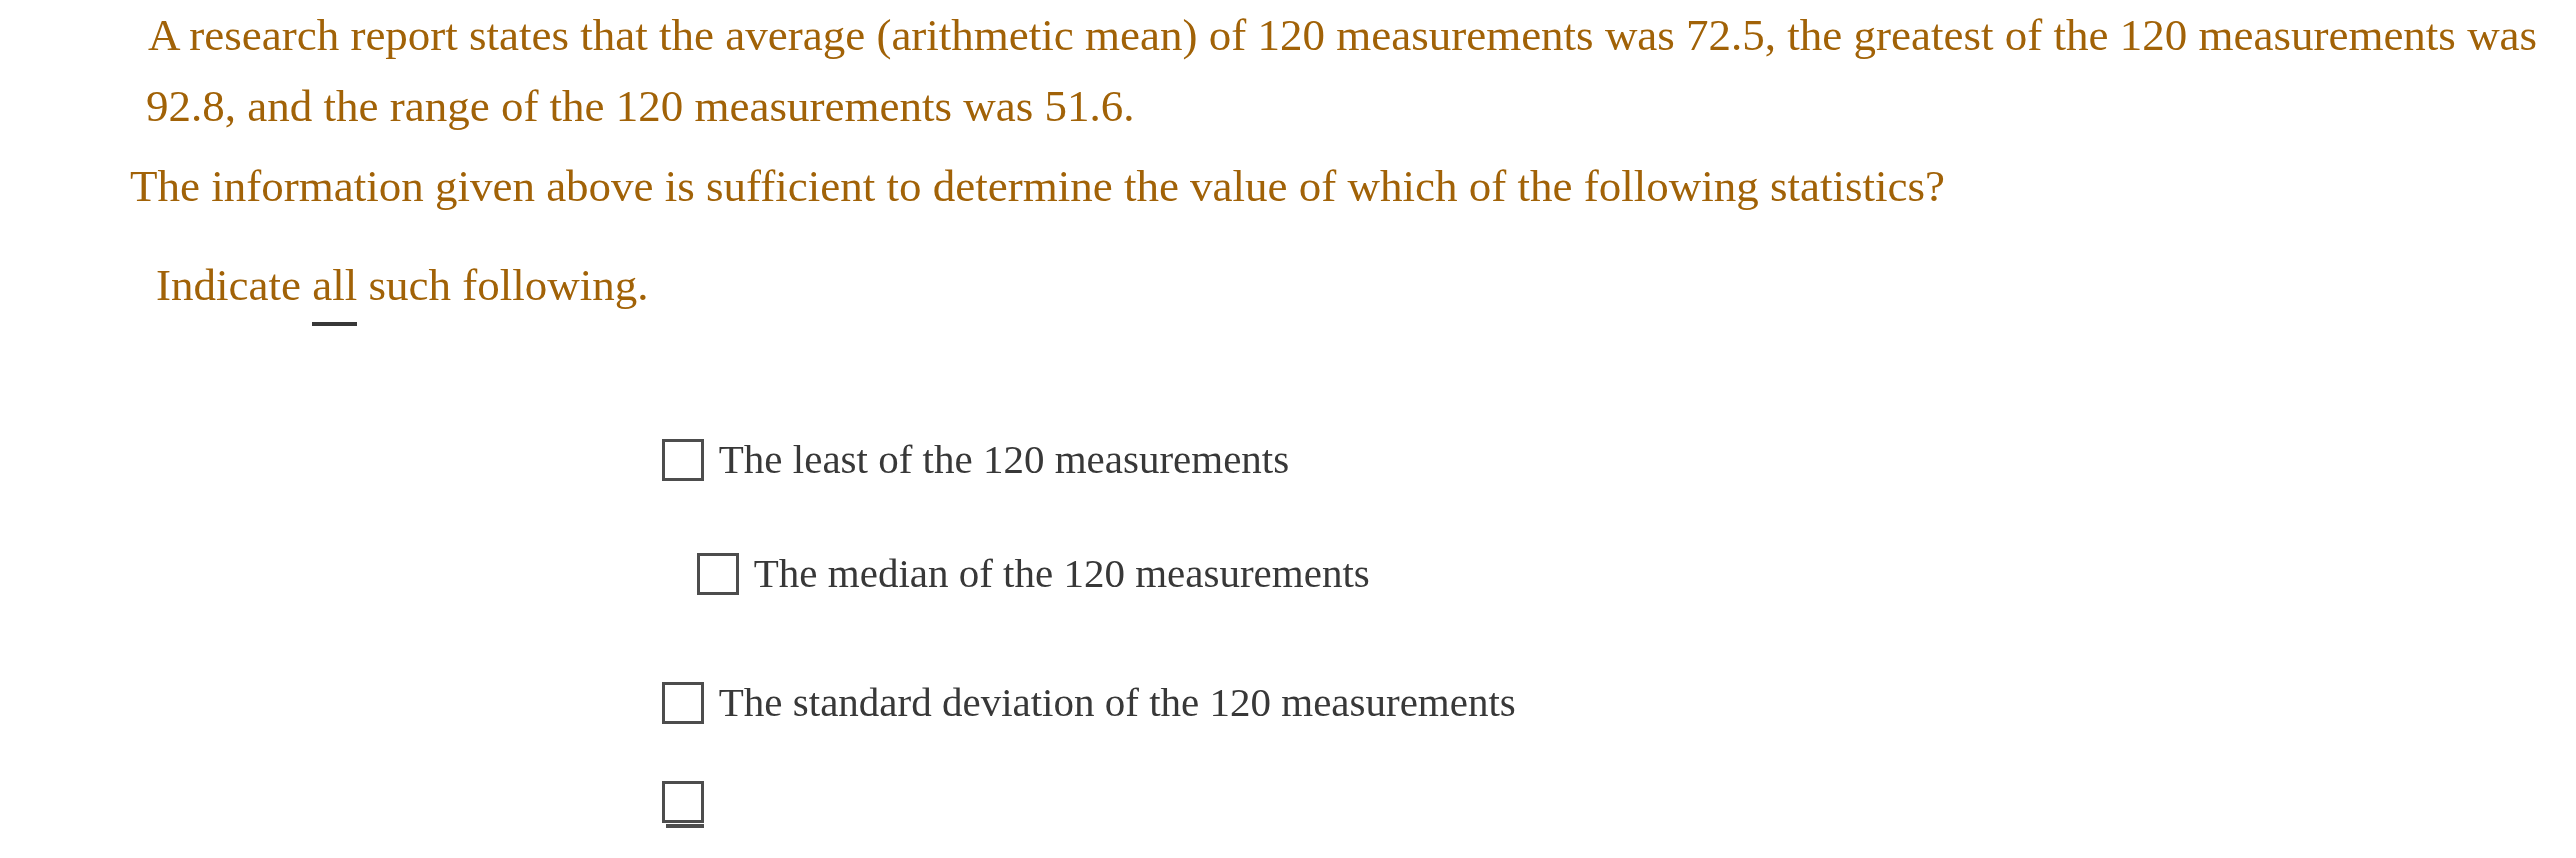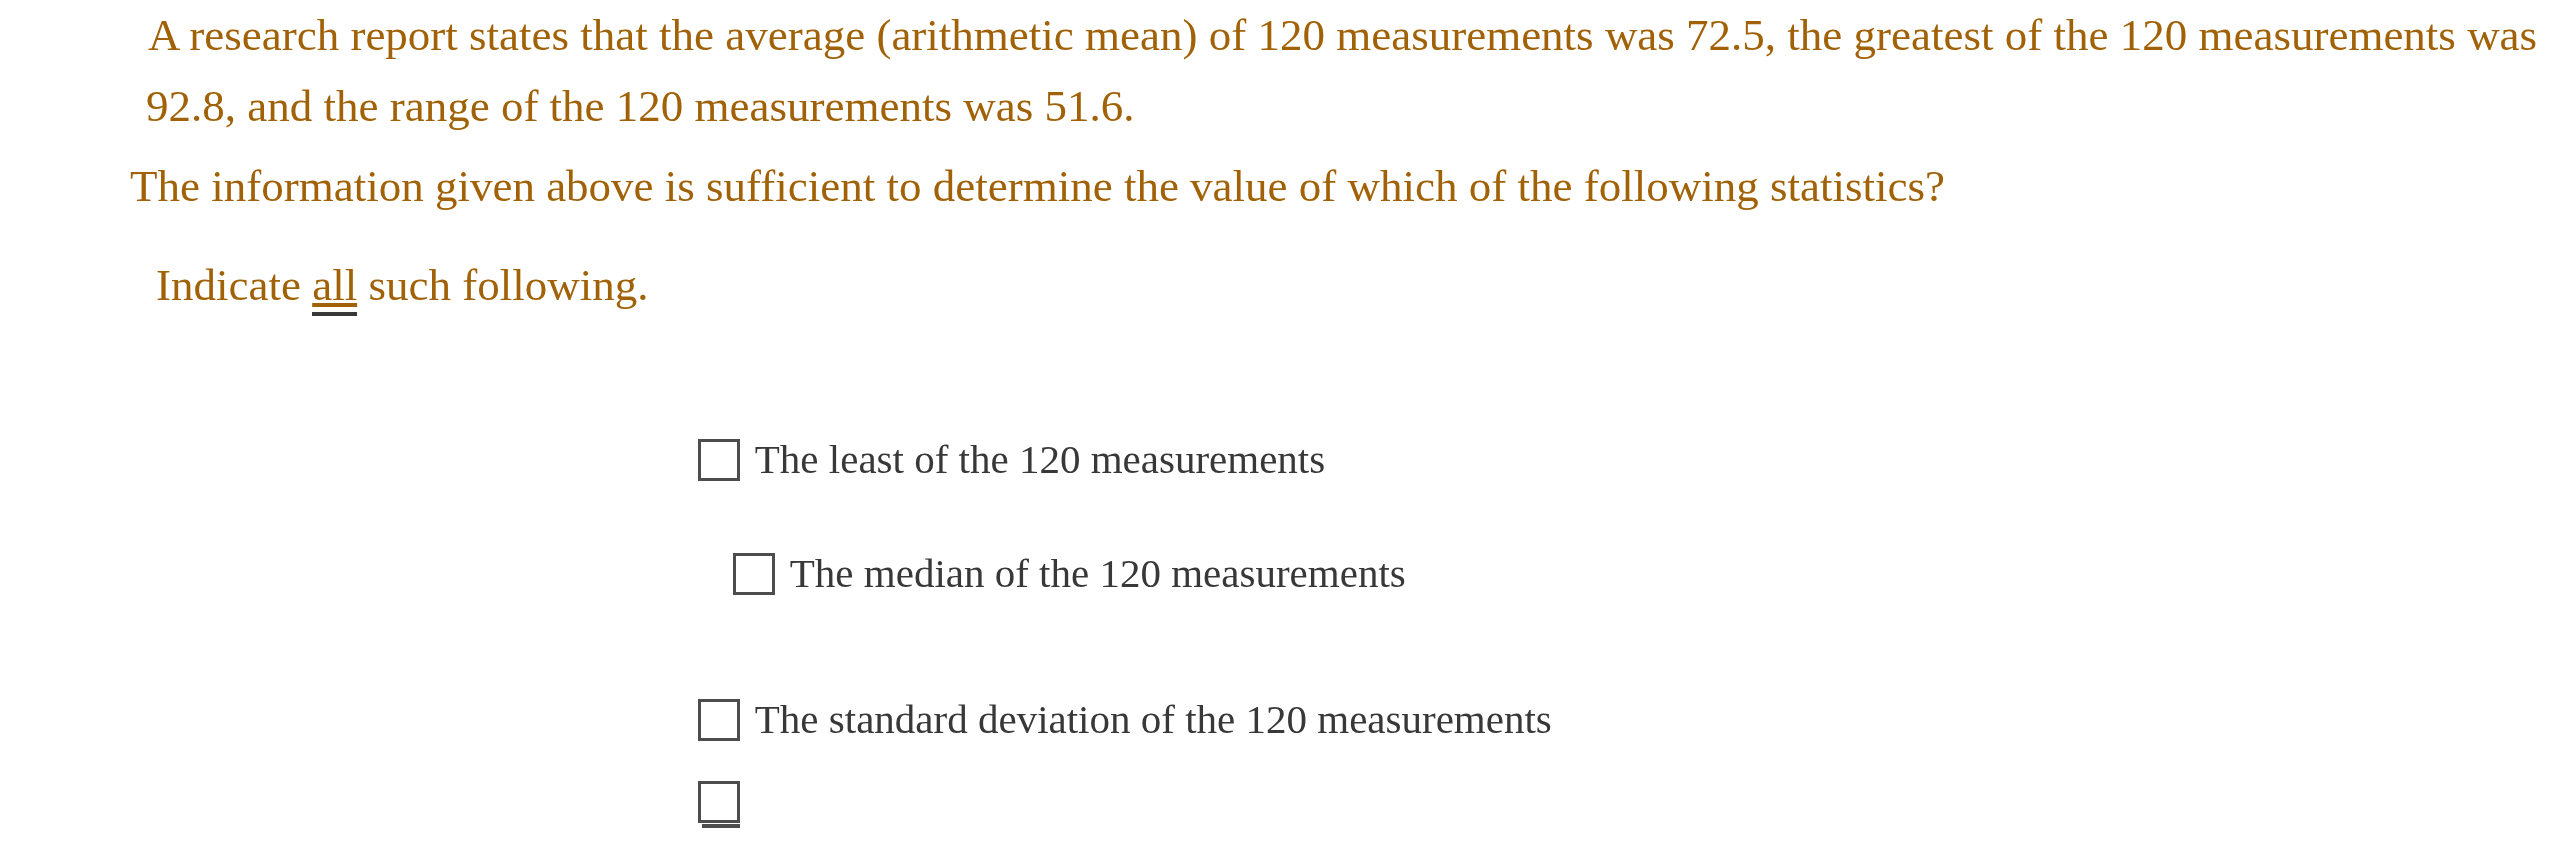--- a/index.html
+++ b/index.html
@@ -24,37 +24,35 @@
     white-space: nowrap;
     color: #a16207;
   }
   .stem-line-1 { left: 148px; top: 12.7px; }
   .stem-line-2 { left: 146px; top: 84px; }
   .prompt-line { left: 130px; top: 164px; }
   .instruction-line { left: 156px; top: 263px; }
 
   .emphasis-underline {
     border-bottom: 4px solid #383838;
-    padding-bottom: 2px;
-    text-decoration: underline;
+    padding-bottom: 12px;
   }
 
   
   .option-row {
     position: absolute;
     left: 662px;
     height: 47px;
     display: flex;
     align-items: center;
     white-space: nowrap;
-    margin-left: 36px;
   }
   .option-row-1 { top: 436px; }
   .option-row-2 { top: 550px; padding-left: 35px; }
-  .option-row-3 { top: 696px; }
+  .option-row-3 { top: 679px; }
   .option-row-4 { top: 778px; }
 
   .checkbox {
     box-sizing: border-box;
     width: 42px;
     height: 42px;
     border: 3.4px solid #4d4d4d;
     background: #ffffff;
     margin-right: 14.8px;
     flex: 0 0 auto;

